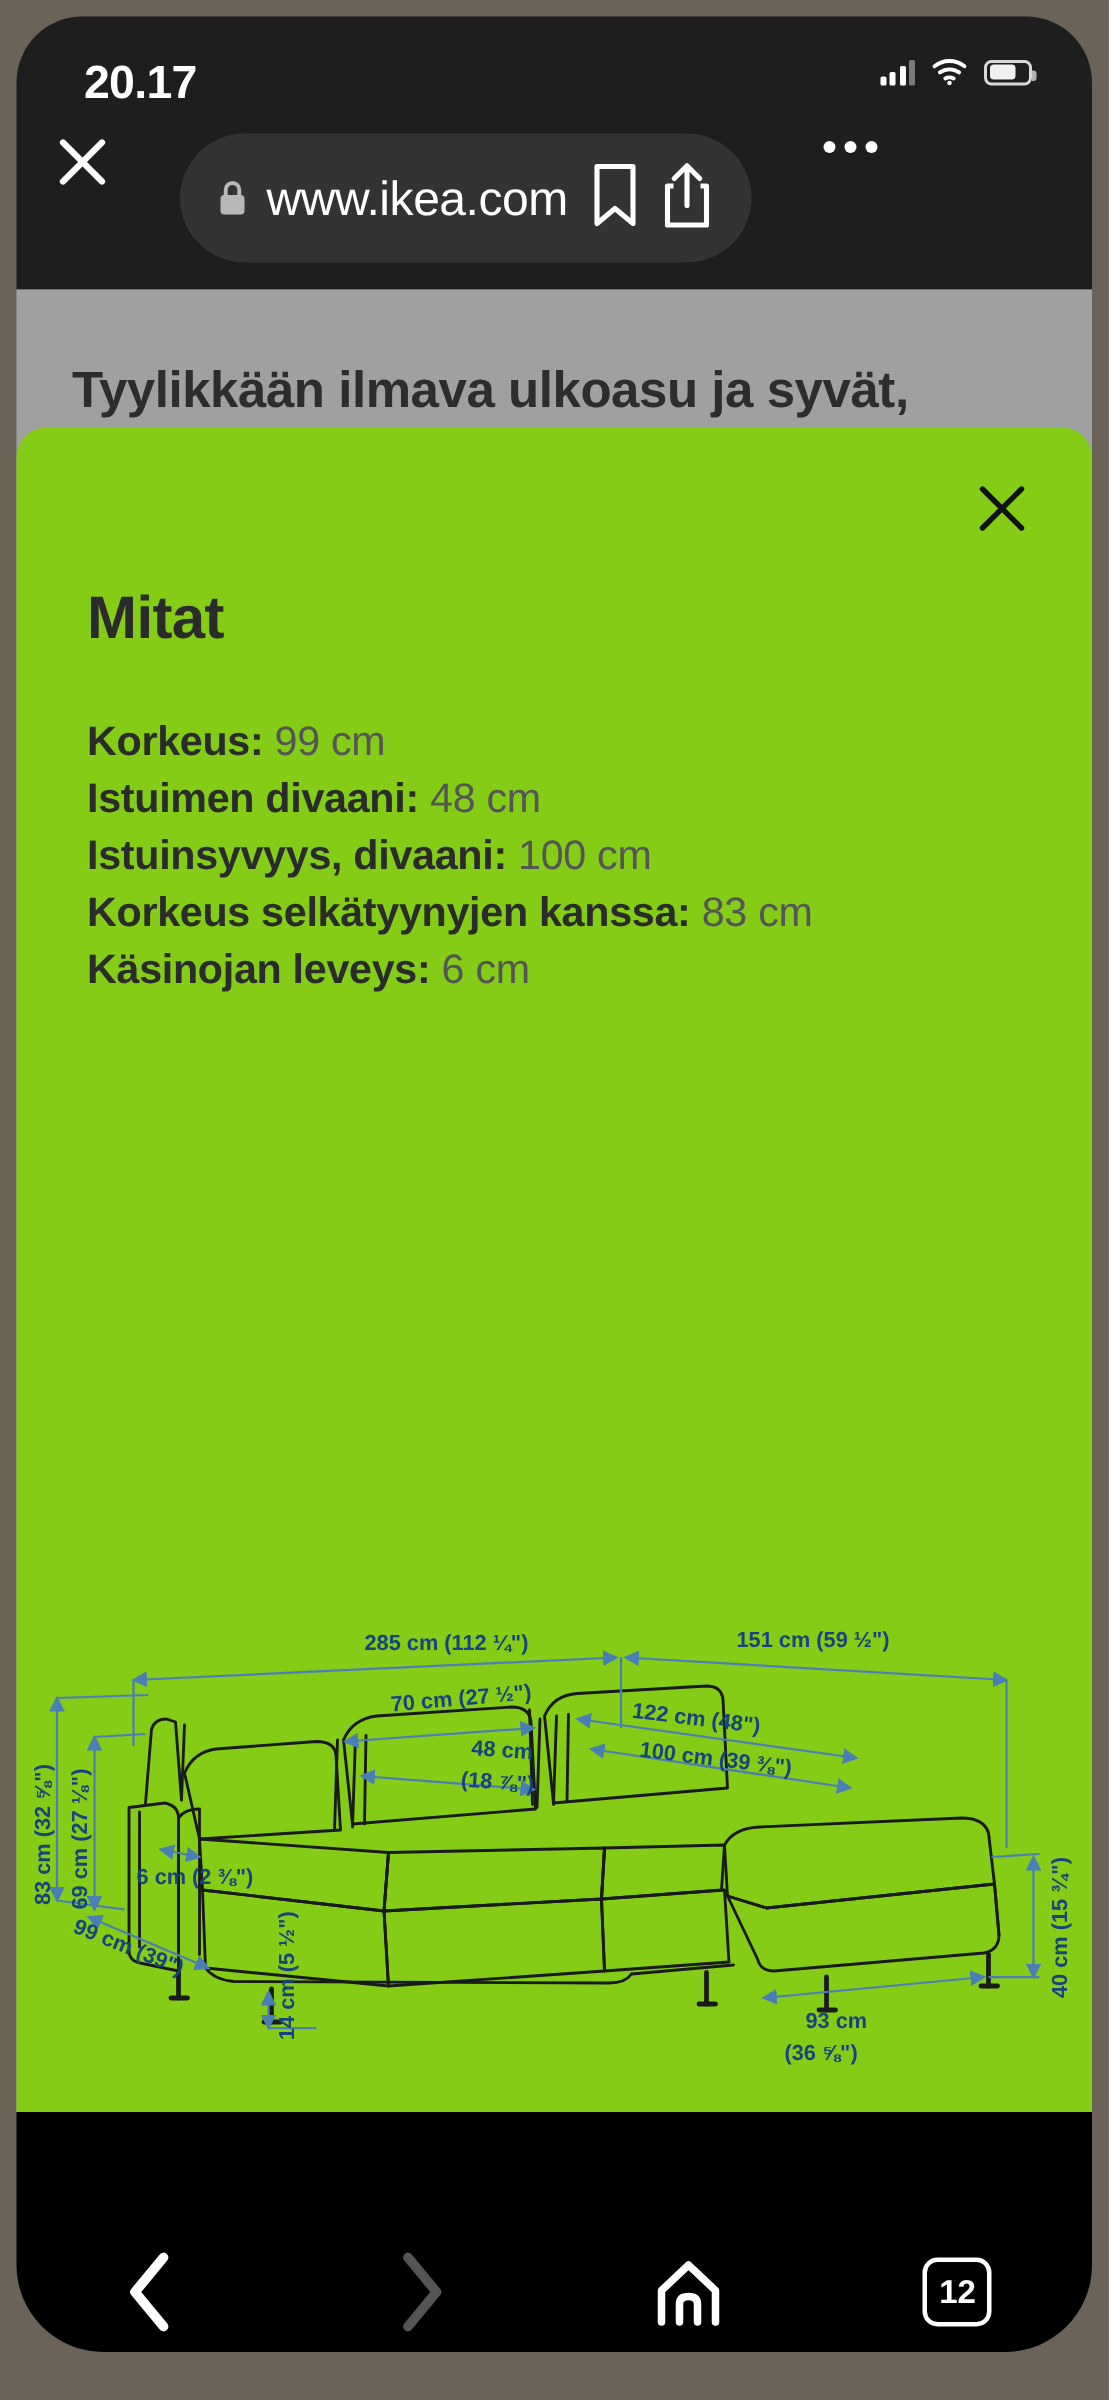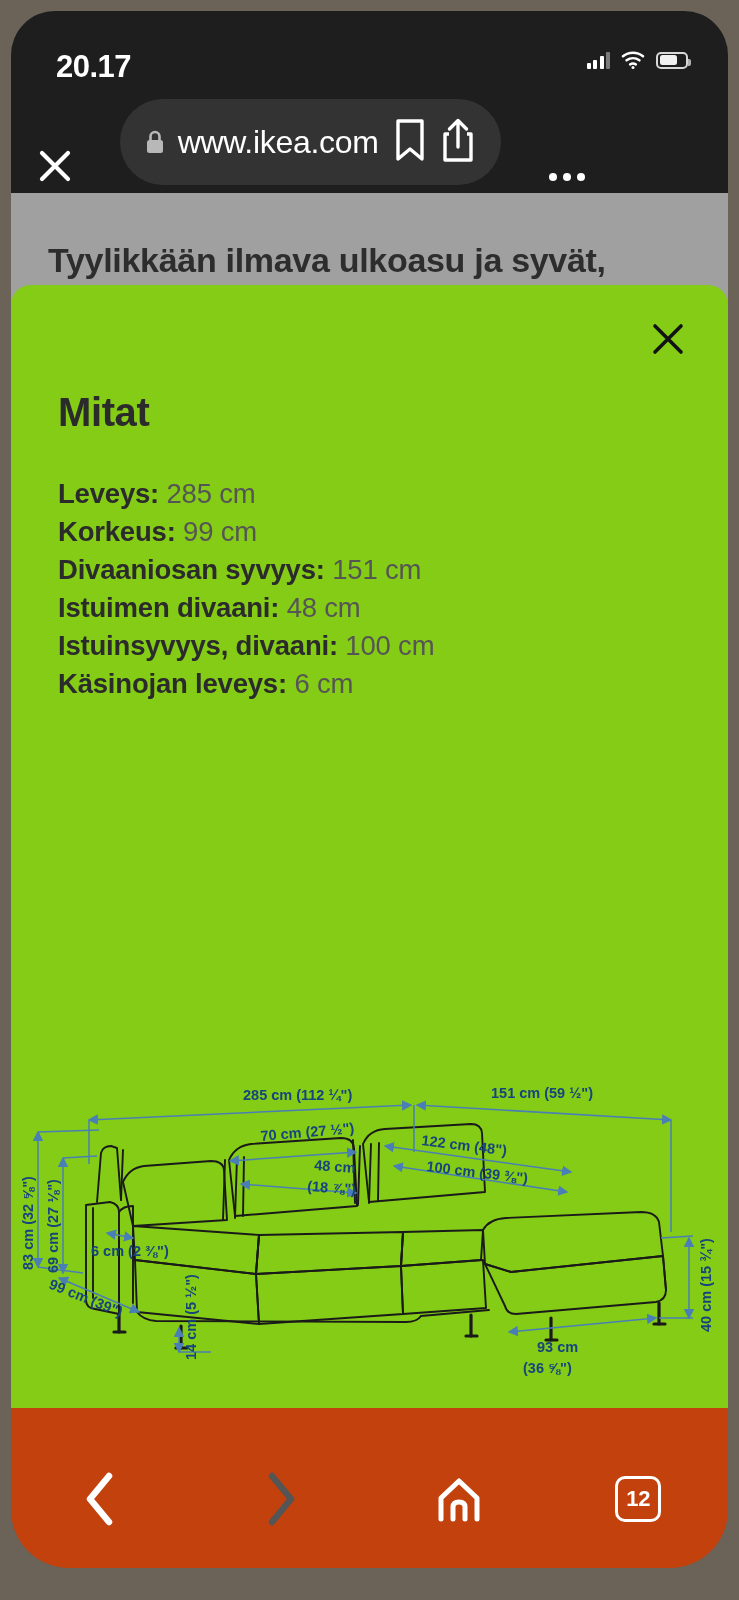--- a/index.html
+++ b/index.html
@@ -16,21 +16,21 @@
   }
 
   
   .browser-top {
     position:absolute; left:11px; top:11px;
     width:717px; height:182px;
     background:#1e1e1e;
     border-radius:44px 44px 0 0;
   }
   .status-bar {
-    position:absolute; left:0; top:12px; width:717px; height:70px;
+    position:absolute; left:0; top:0; width:717px; height:70px;
   }
   .clock {
     position:absolute; left:45px; top:26px;
     color:#ffffff; font-size:31px; font-weight:700;
     letter-spacing:-0.5px;
   }
   .status-icons {
     position:absolute; right:40px; top:28px;
     display:flex; align-items:center; gap:11px;
   }
@@ -47,21 +47,21 @@
   }
   .batt::after {
     content:""; position:absolute; right:-5px; top:5px;
     width:3px; height:7px; background:#b0b0b0; border-radius:0 2px 2px 0;
   }
   .batt span { display:block; height:100%; width:68%; background:#f0f0f0; border-radius:2.5px; }
 
   
   .url-row {
     position:absolute; left:0; top:78px; width:585px; height:96px;
-    display:flex; align-items:flex-end;gap:32px;
+    display:flex; align-items:flex-start;gap:32px;
   }
   .x-btn {
     width:66px; margin-left:18px;
     display:flex; align-items:center; justify-content:center;
     cursor:pointer;
   }
   .url-pill {
     flex:1; height:86px; margin:0 6px;
     background:#333333; border-radius:43px;
     display:flex; align-items:center; padding:0 26px; gap:14px;
@@ -124,23 +124,23 @@
   .drawing-wrap {
     position:absolute; left:0; top:775px;
     width:717px; height:330px;
   }
   .drawing-wrap svg { display:block; width:717px; height:330px; }
 
   
   .browser-bottom {
     position:absolute; left:11px; top:1408px;
     width:717px; height:160px;
-    background:#c2410c;
+    background:#000000;
     border-radius:0 0 58px 58px;
-    display:flex; align-items:center; padding-top:22px;
+    display:flex; align-items:flex-end; padding-top:22px;
   }
   .nav-btn {
     flex:1; height:80px;
     display:flex; align-items:center; justify-content:center;
     cursor:pointer;
   }
   .tabcount {
     width:46px; height:46px;
     border:3.5px solid #ffffff; border-radius:10px;
     display:flex; align-items:center; justify-content:center;
@@ -220,38 +220,34 @@
     <div class="modal-close">
       <svg width="34" height="34" viewBox="0 0 34 34">
         <path d="M4 4 L30 30 M30 4 L4 30" stroke="#121212" stroke-width="3.6" stroke-linecap="round"></path>
       </svg>
     </div>
 
     <div class="modal-title">Mitat</div>
 
     <div class="dims-list">
       <div class="dim-row">
-        <span class="k">Leveys:</span>
-        <span class="v">285 cm</span>
-      </div>
-      <div class="dim-row">
         <span class="k">Korkeus:</span>
         <span class="v">99 cm</span>
-      </div>
-      <div class="dim-row">
-        <span class="k">Divaaniosan syvyys:</span>
-        <span class="v">151 cm</span>
       </div>
       <div class="dim-row">
         <span class="k">Istuimen divaani:</span>
         <span class="v">48 cm</span>
       </div>
       <div class="dim-row">
         <span class="k">Istuinsyvyys, divaani:</span>
         <span class="v">100 cm</span>
+      </div>
+      <div class="dim-row">
+        <span class="k">Korkeus selkätyynyjen kanssa:</span>
+        <span class="v">83 cm</span>
       </div>
       <div class="dim-row">
         <span class="k">Käsinojan leveys:</span>
         <span class="v">6 cm</span>
       </div>
     </div>
 
     <div class="drawing-wrap">
       <svg viewBox="0 0 717 330" xmlns="http://www.w3.org/2000/svg">
         <defs>

